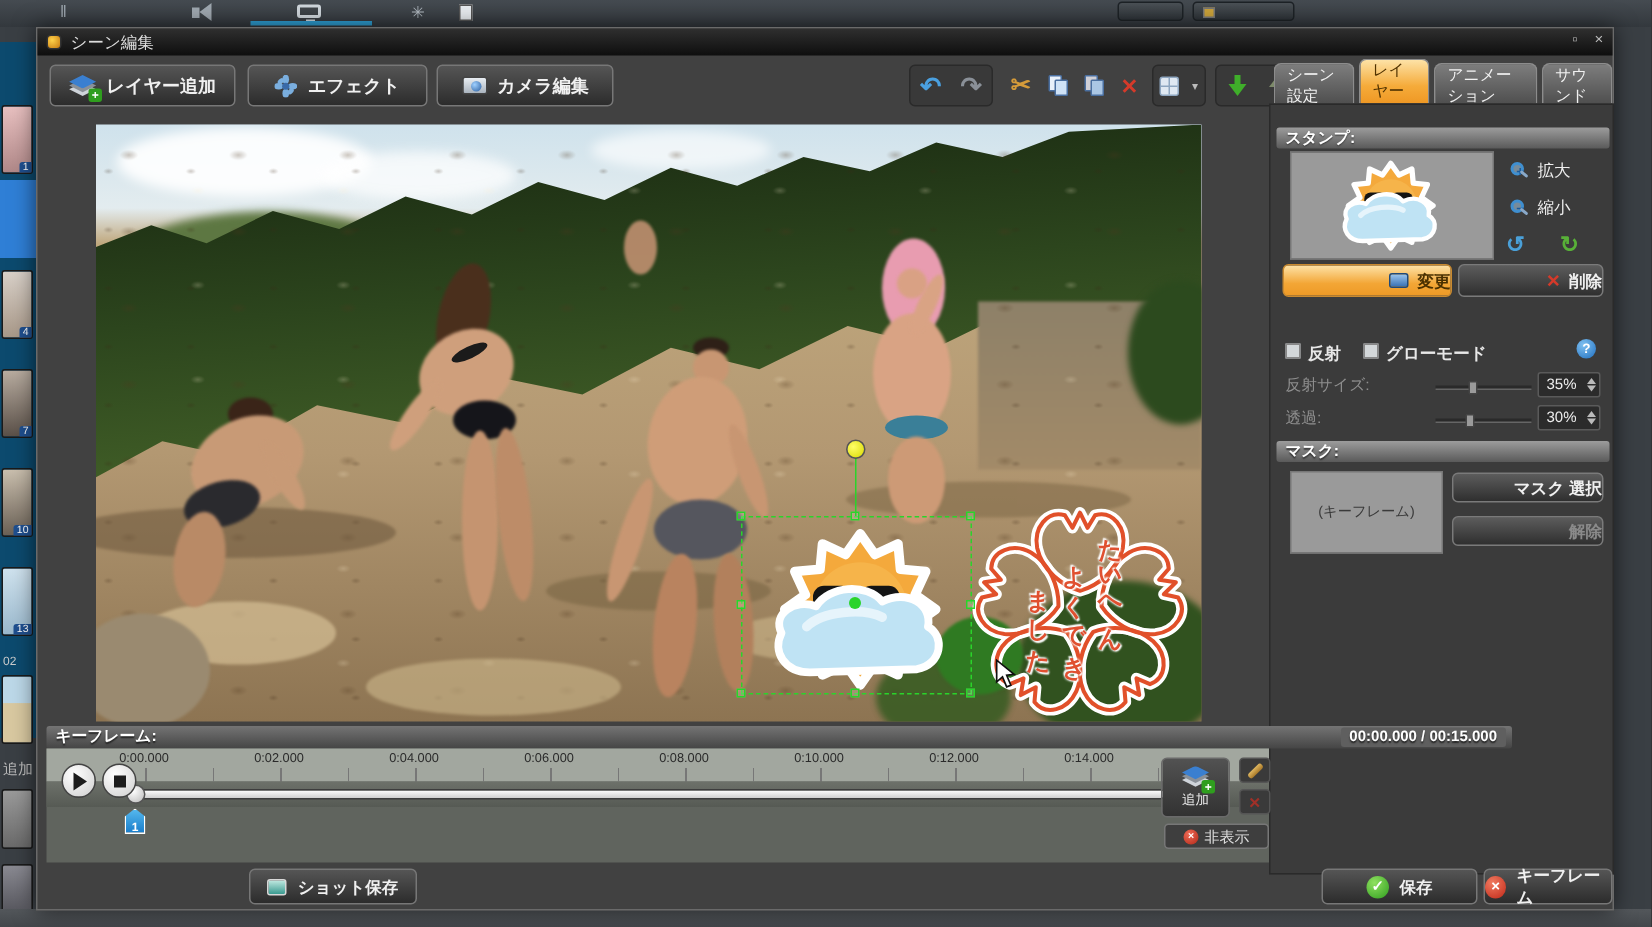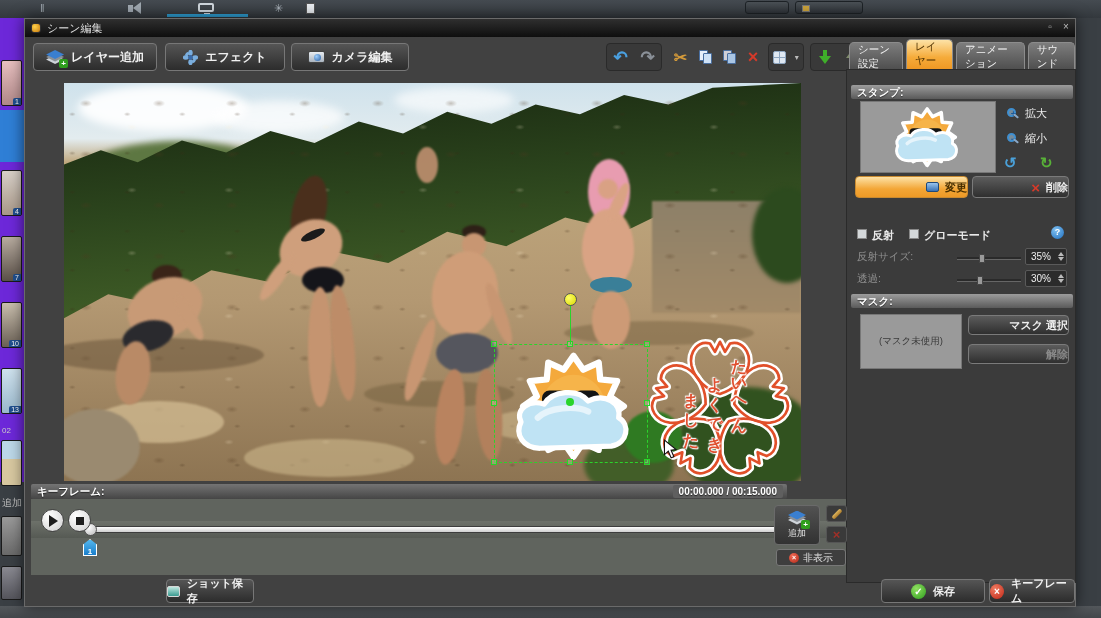--- a/index.html
+++ b/index.html
@@ -4,21 +4,21 @@
 <style>
   * { margin:0; padding:0; box-sizing:border-box; }
   body { background:#222; font-family:"Liberation Sans", sans-serif; }
   .screen { position:relative; width:1101px; height:618px; overflow:hidden; background:#3a3f44; }
 
   
   .bg-top { position:absolute; left:0; top:0; width:1101px; height:18px; background:linear-gradient(#454b51,#33383d); }
   .bg-top .tico { position:absolute; top:2px; color:#9fa8b0; font-size:11px; }
   .blue-underline { position:absolute; left:167px; top:14px; width:81px; height:3px; background:#2e9fd4; }
   .bg-btn { position:absolute; top:1px; height:13px; background:linear-gradient(#4a5055,#2e3338); border:1px solid #1d2226; border-radius:3px; }
-  .bg-left { position:absolute; left:0; top:18px; width:24px; height:464px; background:#6d28d9; }
+  .bg-left { position:absolute; left:0; top:28px; width:24px; height:464px; background:#0c4a6e; }
   .thumb { position:absolute; left:1px; width:21px; height:46px; border:1px solid #1a1a1a; border-radius:2px; }
   .thumb .badge { position:absolute; right:0; bottom:0; background:#1f4f8f; color:#fff; font-size:7px; padding:0 2px; border-radius:2px 0 0 0; }
   .bg-right { position:absolute; right:0; top:18px; width:25px; height:600px; background:#5c5c5c; }
   .bg-right .card { position:absolute; left:6px; top:62px; width:19px; height:400px; background:#f0f0ee; border-radius:3px 0 0 3px; overflow:hidden; }
   .bg-right .pic { position:absolute; left:4px; top:14px; width:15px; height:360px; border-radius:6px 0 0 6px;
       background:linear-gradient(#3a4a3a 0 12%, #56683c 12% 26%, #b09468 26% 78%, #7c6648 78% 100%); }
   .bg-bottom { position:absolute; left:0; top:606px; width:1101px; height:12px; background:linear-gradient(#53575b,#43474b); }
   .frag-time { position:absolute; right:2px; top:488px; color:#ddd; font-size:9px; font-weight:bold; }
 
   
@@ -110,21 +110,21 @@
   .spinArrows { width:10px; display:flex; flex-direction:column; align-items:center; gap:1px; }
   .tri-up { width:0; height:0; border-left:3px solid transparent; border-right:3px solid transparent; border-bottom:4px solid #bbb; }
   .tri-dn { width:0; height:0; border-left:3px solid transparent; border-right:3px solid transparent; border-top:4px solid #bbb; }
   .helpico { position:absolute; width:13px; height:13px; border-radius:50%; background:radial-gradient(circle at 35% 30%, #7fc0f0, #1f6fc0);
              color:#fff; font-size:9px; font-weight:bold; text-align:center; line-height:13px; }
   .mag { position:relative; width:9px; height:9px; border:2px solid #3f8fd0; border-radius:50%; background:rgba(180,220,250,.5); }
   .mag::after { content:""; position:absolute; width:6px; height:2px; background:#89a8c8; right:-5px; bottom:-2px; transform:rotate(40deg); border-radius:1px; }
   .mag .pm { position:absolute; left:0; top:-4px; width:9px; text-align:center; color:#1a5a9a; font-size:9px; font-weight:bold; line-height:16px; }
 
   
-  .kfhdr { position:absolute; left:6px; top:465px; width:756px; height:15px; background:linear-gradient(#747474,#454545);
+  .kfhdr { position:absolute; left:6px; top:465px; width:977px; height:15px; background:linear-gradient(#747474,#454545);
            border-radius:2px; color:#fff; font-size:10.5px; font-weight:bold; line-height:15px; padding-left:6px; text-shadow:0 1px 1px #222; }
   .kftime { position:absolute; right:4px; top:1px; height:13px; padding:0 6px; background:#5f5f5f; border-radius:2px; color:#fff; font-size:10px; line-height:13px; }
   .tlzone { position:absolute; left:6px; top:480px; width:815px; height:76px; background:#60645e; }
   .ruler { position:absolute; left:0; top:0; width:815px; height:22px; background:#a2a79f; }
   .rlabel { position:absolute; top:1px; width:90px; text-align:center; color:#2a2a2a; font-size:8.5px; }
   .ticks { position:absolute; left:0; top:13px; width:760px; height:9px;
       background:repeating-linear-gradient(90deg, #777 0 1px, transparent 1px 45px) 21px 0,
                  repeating-linear-gradient(90deg, #303030 0 1px, transparent 1px 90px) 66px 0; }
   .sliderrow { position:absolute; left:0; top:22px; width:815px; height:17px; background:linear-gradient(#6d716a,#565a54); }
   .sltrack { position:absolute; left:58px; top:5px; width:688px; height:7px; background:linear-gradient(#fdfdfd,#cfcfcf); border:1px solid #3d3d3d; border-radius:4px; }
@@ -460,36 +460,47 @@
       <div class="spinner" style="left:178px;top:200px">
         <span class="val">30%</span>
         <span class="spinArrows">
             <span class="tri-up"></span>
             <span class="tri-dn"></span>
           </span>
       </div>
 
       <div class="sechdr" style="top:224px">マスク:</div>
       <div class="previewbox" style="left:13px;top:244px;width:102px;height:55px">
-        <span style="color:#3a3a3a;font-size:9.5px">(マスク未使用)</span>
+        <span style="color:#3a3a3a;font-size:9.5px">(キーフレーム)</span>
       </div>
       <div class="panelbtn" style="left:121px;top:245px;width:101px;height:20px">
         <span>マスク 選択</span>
       </div>
       <div class="panelbtn disabled" style="left:121px;top:274px;width:101px;height:20px">
         <span>解除</span>
       </div>
     </div>
 
     <div class="kfhdr">
       <span>キーフレーム:</span>
       <span class="kftime">00:00.000 / 00:15.000</span>
     </div>
 
     <div class="tlzone">
+      <div class="ruler">
+        <span class="rlabel" style="left:20px">0:00.000</span>
+        <span class="rlabel" style="left:110px">0:02.000</span>
+        <span class="rlabel" style="left:200px">0:04.000</span>
+        <span class="rlabel" style="left:290px">0:06.000</span>
+        <span class="rlabel" style="left:380px">0:08.000</span>
+        <span class="rlabel" style="left:470px">0:10.000</span>
+        <span class="rlabel" style="left:560px">0:12.000</span>
+        <span class="rlabel" style="left:650px">0:14.000</span>
+        <div class="ticks"></div>
+      </div>
       <div class="sliderrow">
         <div class="sltrack"></div>
         <div class="slhandle"></div>
       </div>
       <div class="transport" style="left:10px;top:10px">
           <span class="playtri"></span>
         </div>
       <div class="transport" style="left:37px;top:10px">
           <span class="stopsq"></span>
         </div>
@@ -509,21 +520,21 @@
         <span class="pencil"></span>
       </div>
     <div class="minibtn" style="left:801px;top:507px">
         <span style="color:#a03028;font-size:13px;font-weight:bold">×</span>
       </div>
     <div class="hidebtn">
       <span class="reddot"><span>×</span></span>
       <span>非表示</span>
     </div>
 
-    <div class="footbtn" style="left:141px;width:88px">
+    <div class="footbtn" style="left:141px;width:112px">
       <span class="shotico"></span>
       <span>ショット保存</span>
     </div>
     <div class="footbtn" style="left:856px;width:104px">
       <span class="okdot"><span>✓</span></span>
       <span>保存</span>
     </div>
     <div class="footbtn" style="left:964px;width:86px">
       <span class="cxdot"><span>×</span></span>
       <span>キーフレーム</span>

